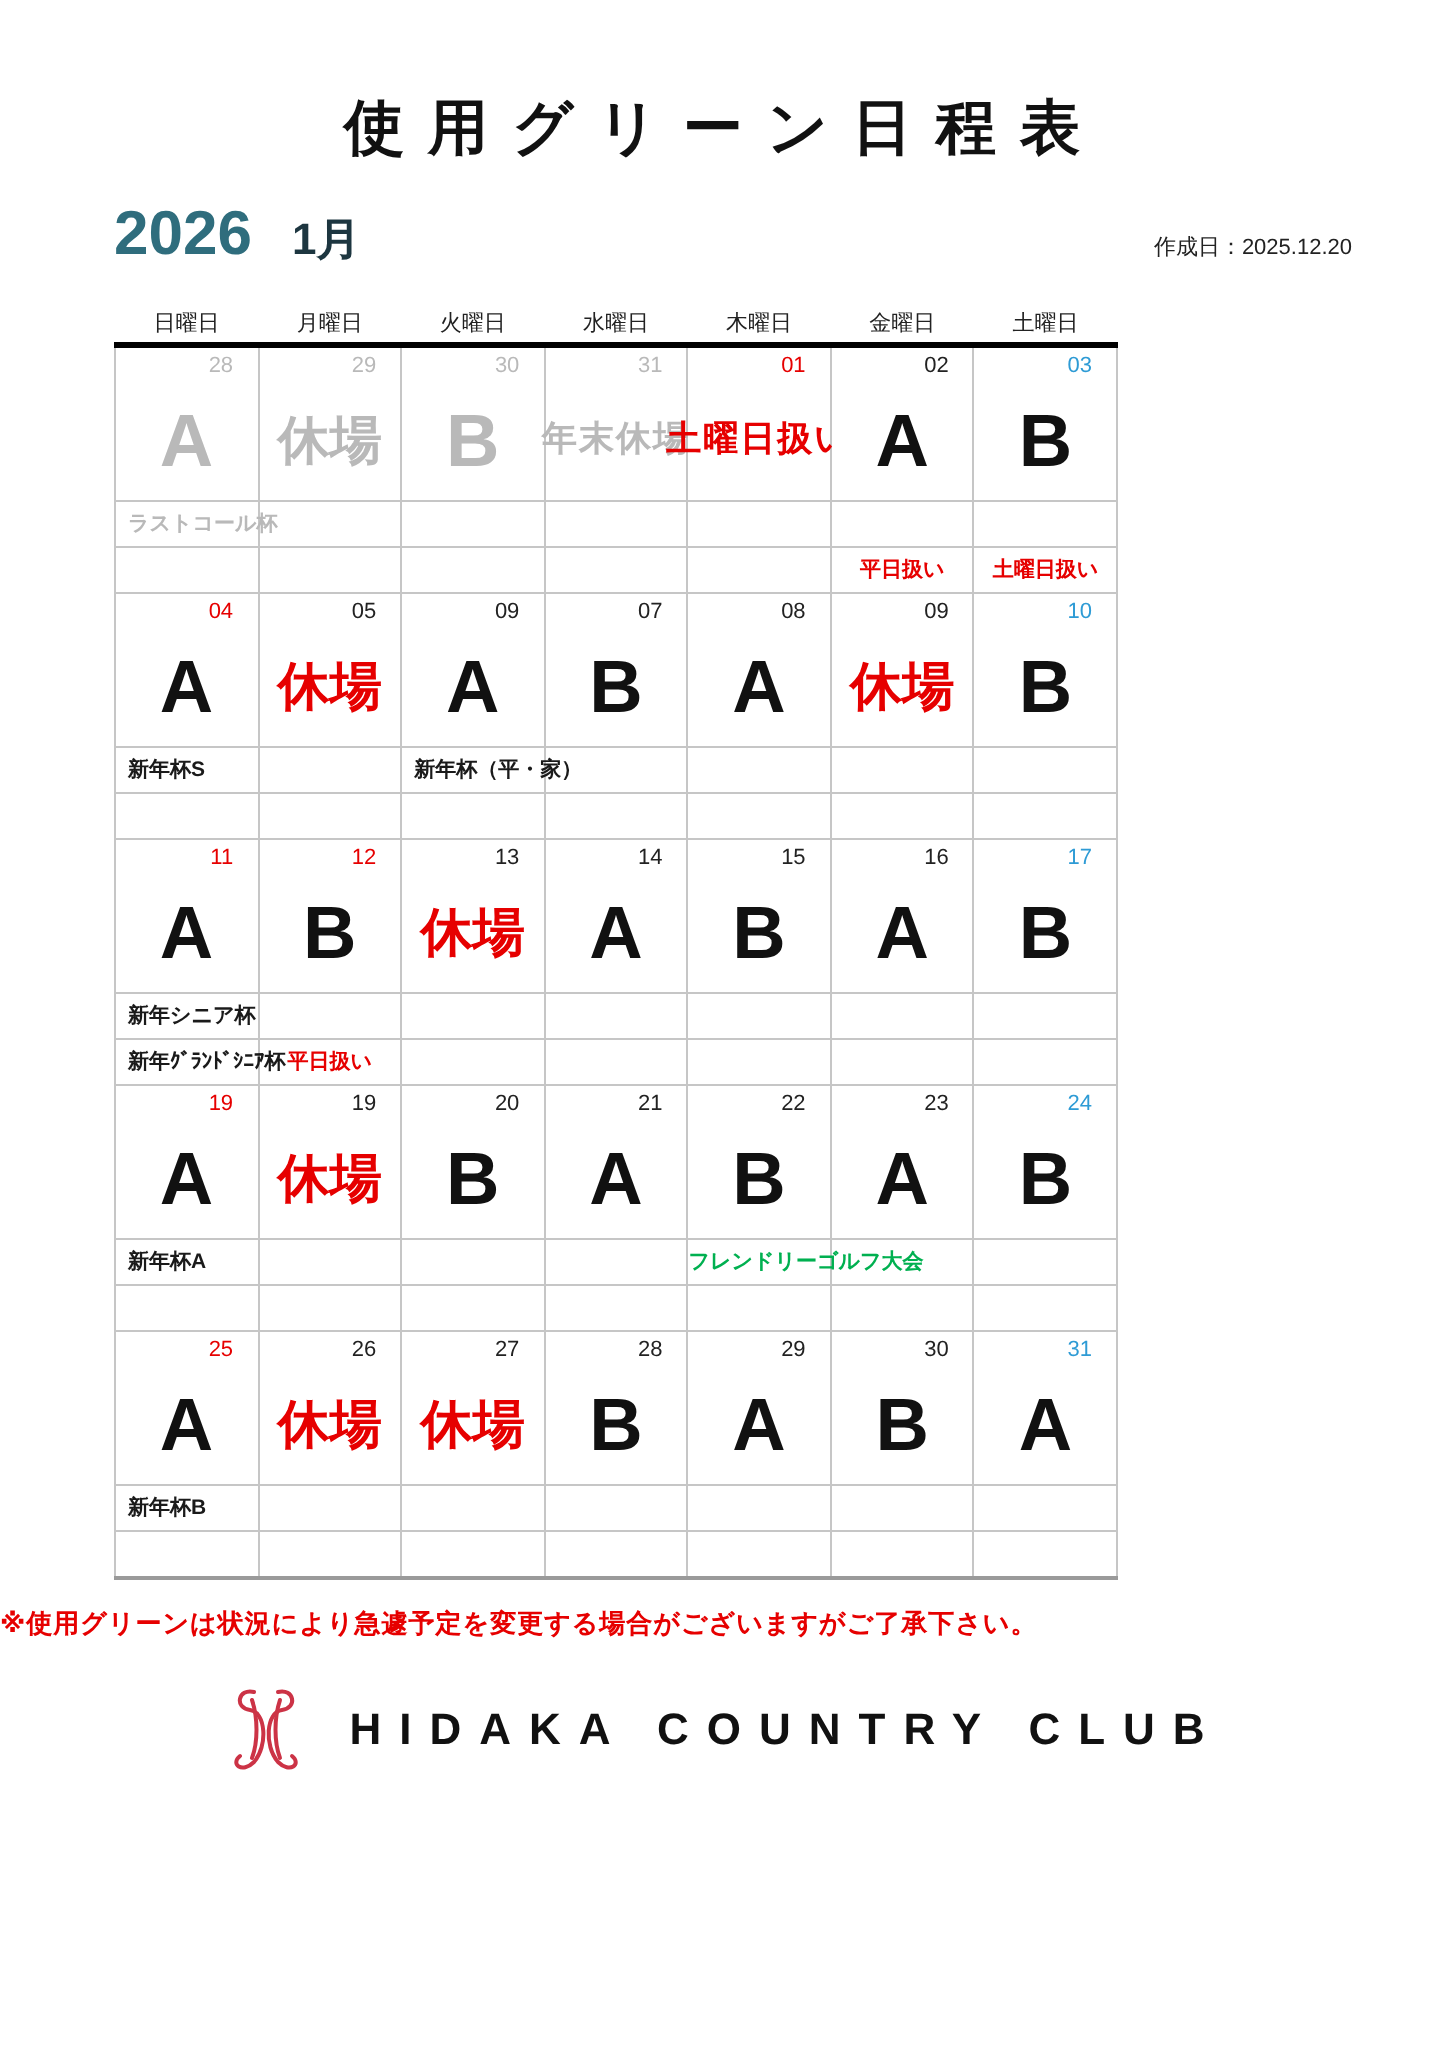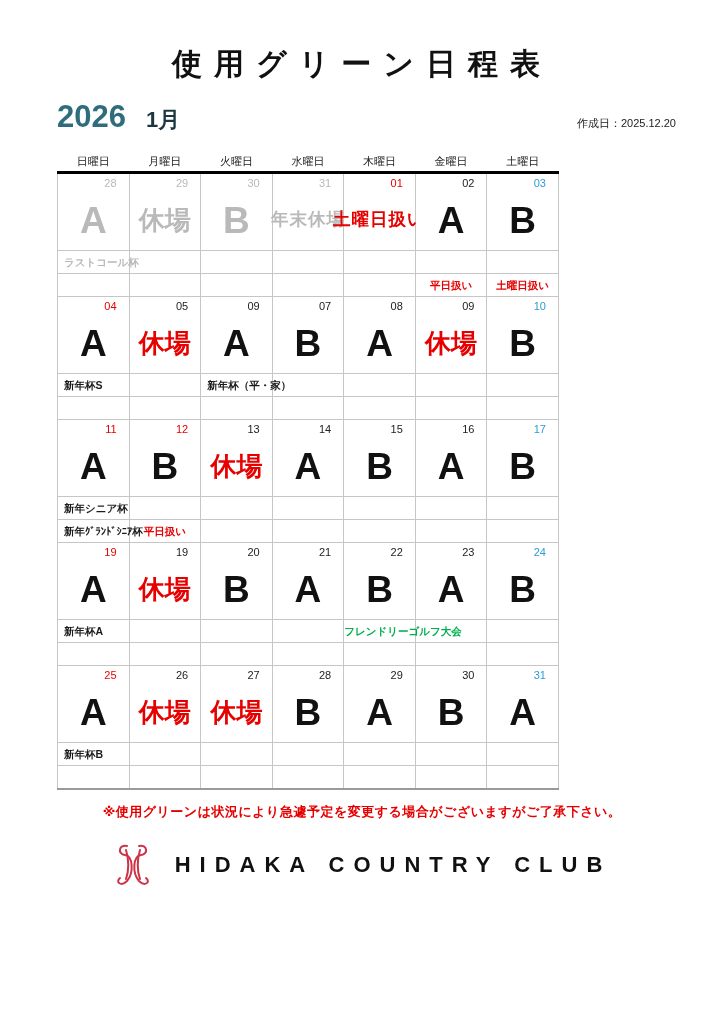--- a/index.html
+++ b/index.html
@@ -45,21 +45,21 @@
   .a-left{text-align:left;padding-left:6px;}
   .a-center{text-align:center;}
   tr.last-row td{border-bottom:2px solid #9a9a9a;}
   
   .dc-past{color:var(--gray);}  .dc-red{color:var(--red);}
   .dc-black{color:#222;}        .dc-blue{color:var(--blue);}
   .vc-past{color:var(--gray);}  .vc-red{color:var(--red);}  .vc-black{color:#111;}
   .c-gray{color:var(--gray);}   .c-red{color:var(--red);}
   .c-black{color:#1a1a1a;}      .c-green{color:var(--green);}
   .foot-note{
-    margin-top:13px;text-align:center;
+    margin-top:13px;
     font-size:13px;font-weight:bold;color:var(--red);letter-spacing:0.5px;
   }
   .club-line{
     margin-top:20px;display:flex;align-items:center;justify-content:center;gap:22px;text-align:center;
   }
   .club-name{font-size:22px;font-weight:bold;letter-spacing:9px;color:#111;}
   .logo{width:40px;height:48px;}
 </style>
 </head>
 <body style="--red: #e60000; --blue: #2e9bd5; --gray: #b9b9b9; --green: #00b050; --teal: #2f6d7d; --dark: #1d3640;">

